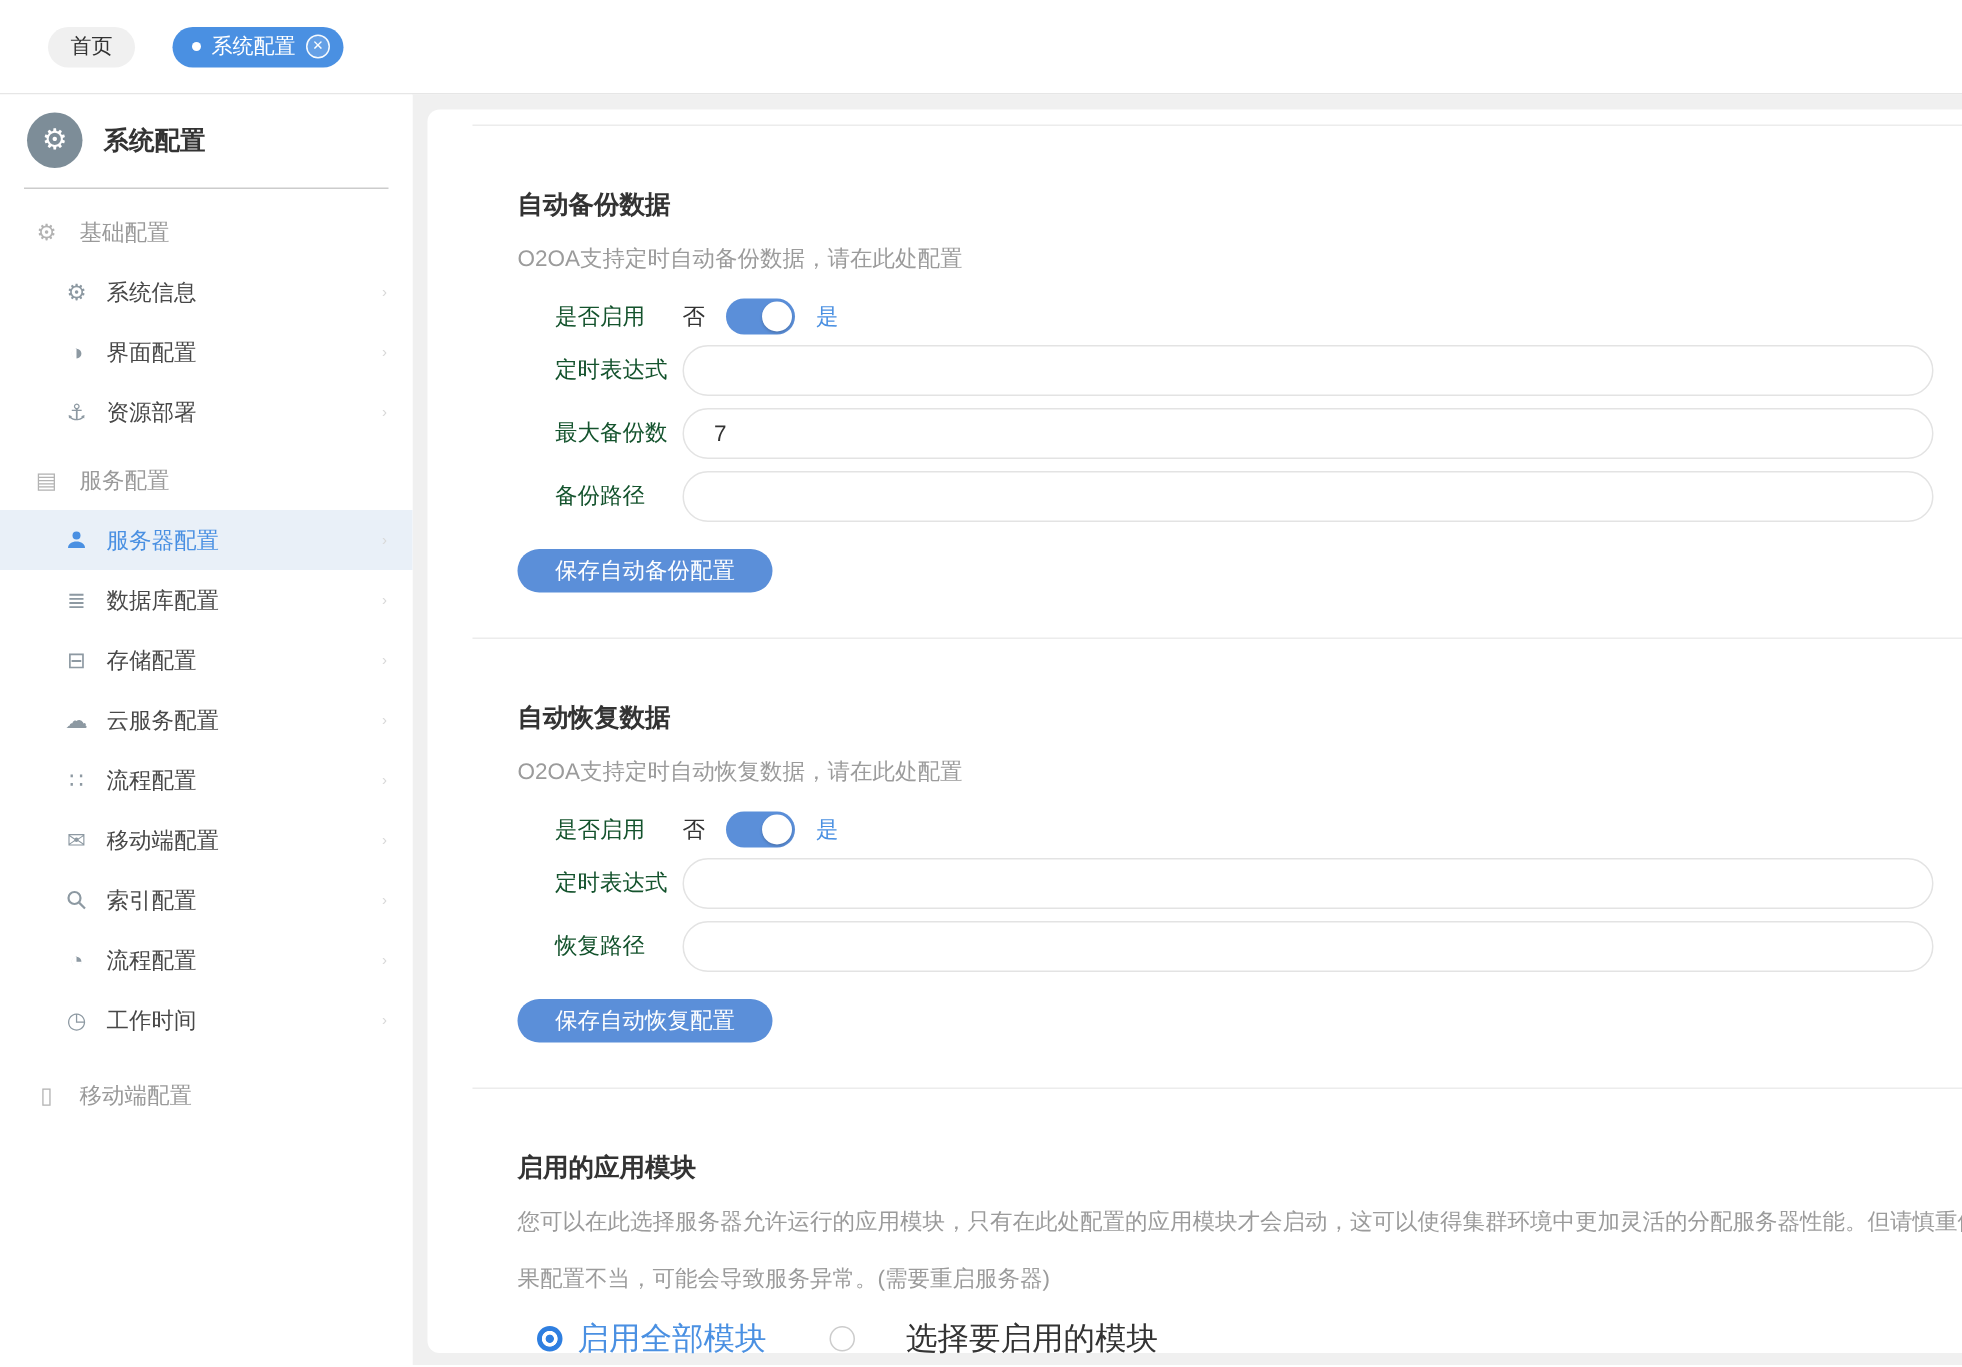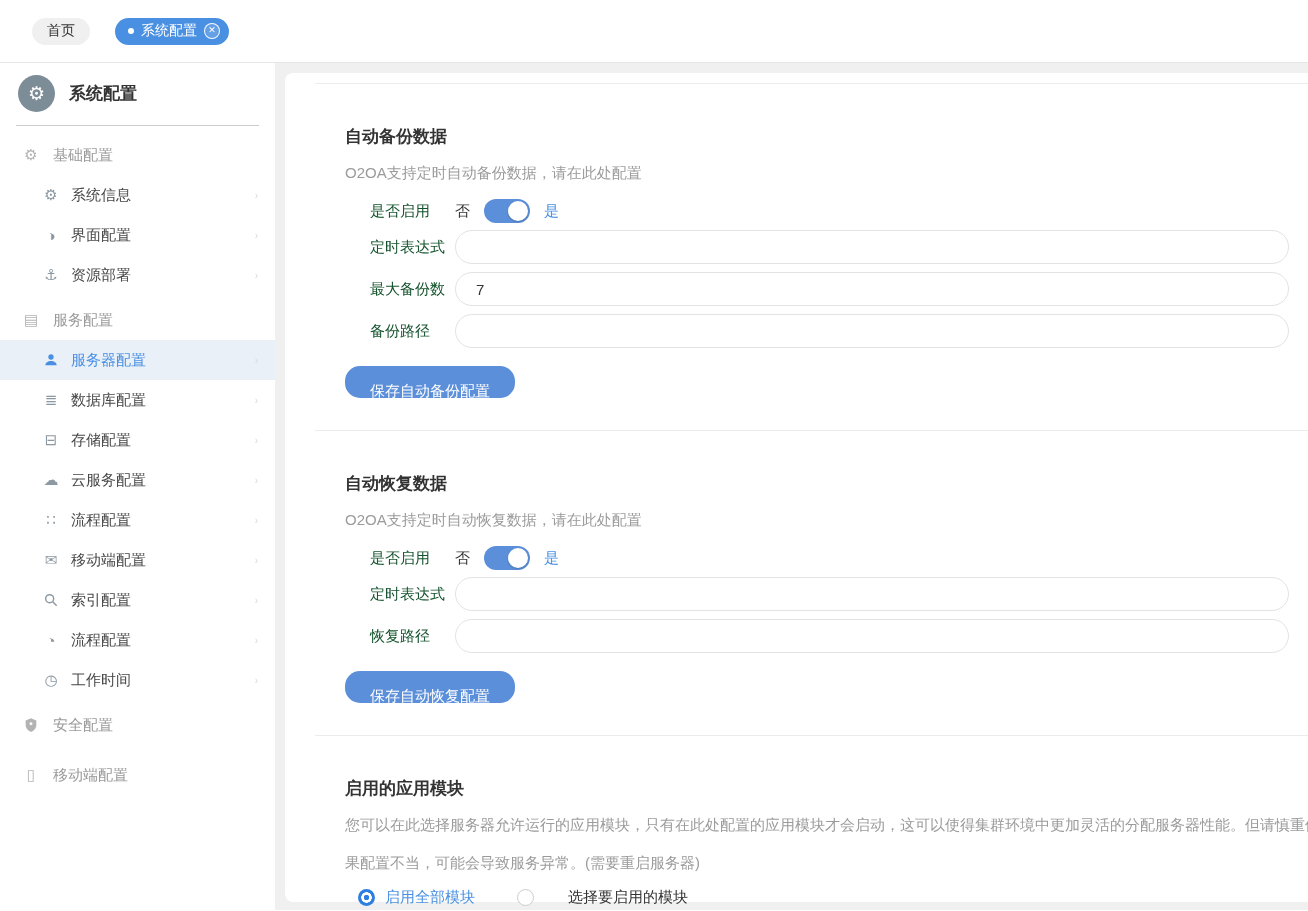--- a/index.html
+++ b/index.html
@@ -59,28 +59,28 @@
   .toggle { width:46px; height:24px; border-radius:12px; background:#5b8fd9; position:relative;
     cursor:pointer; flex:none; }
   .toggle-knob { width:20px; height:20px; border-radius:50%; background:#fff; position:absolute;
     top:2px; right:2px; box-shadow:0 1px 2px rgba(0,0,0,.2); }
   .field-row { display:flex; align-items:center; margin-left:25px; margin-bottom:8px; }
   .field-row .row-label { line-height:34px; }
   .text-input { width:834px; height:34px; border:1px solid #e3e3e3; border-radius:17px;
     padding:0 20px; font-size:15px; color:#333; outline:none; background:#fff;
     font-family:"Liberation Sans","DejaVu Sans",sans-serif; }
   .save-btn { margin-top:10px; height:29px; border:none; border-radius:15px; background:#5b8fd9;
-    color:#fff; font-size:15px; padding:16px 25px; cursor:pointer;
+    color:#fff; font-size:15px; padding:0 25px; cursor:pointer;
     font-family:"Liberation Sans","DejaVu Sans",sans-serif; }
   .radio-row { display:flex; align-items:center; margin:6px 0 0 13px; gap:42px; }
   .radio-opt { display:flex; align-items:center; gap:10px; cursor:pointer; }
   .radio { width:17px; height:17px; border-radius:50%; flex:none; }
   .radio.on { background:radial-gradient(circle,#2f7fe0 0 2.5px,#fff 3px 5px,#2f7fe0 5.5px); }
   .radio.off { background:#fff; border:1px solid #ccc; }
-  .radio-label { font-size:15px; }
+  .radio-label { font-size:21px; }
   .radio-label.on { color:#4a90e2; }
   .radio-label.off { color:#333;margin-left:24px; }
 </style>
 </head>
 <body>
 
 <div class="topbar">
   <div class="tag plain">
     <span>首页</span>
   </div>
@@ -173,29 +173,20 @@
         <i class="nav-icon">◔</i>
         <span>流程配置</span>
         <span class="chev">›</span>
       </div>
       <div class="nav-item">
         <i class="nav-icon">◷</i>
         <span>工作时间</span>
         <span class="chev">›</span>
       </div>
 
-      <div class="nav-group-header">
-        <i class="nav-icon">
-          <svg class="icon-svg" viewBox="0 0 24 24" fill="currentColor">
-              <path d="M12 2l8 3.2v6.3c0 5-3.4 9.3-8 10.8-4.6-1.5-8-5.8-8-10.8V5.2z"></path>
-              <circle cx="12" cy="10" r="2.2" fill="#fff"></circle>
-            </svg>
-        </i>
-        <span>安全配置</span>
-      </div>
 
       <div class="nav-group-header mt10">
         <i class="nav-icon">▯</i>
         <span>移动端配置</span>
       </div>
     </div>
 
   </div>
 
   <div class="main">

